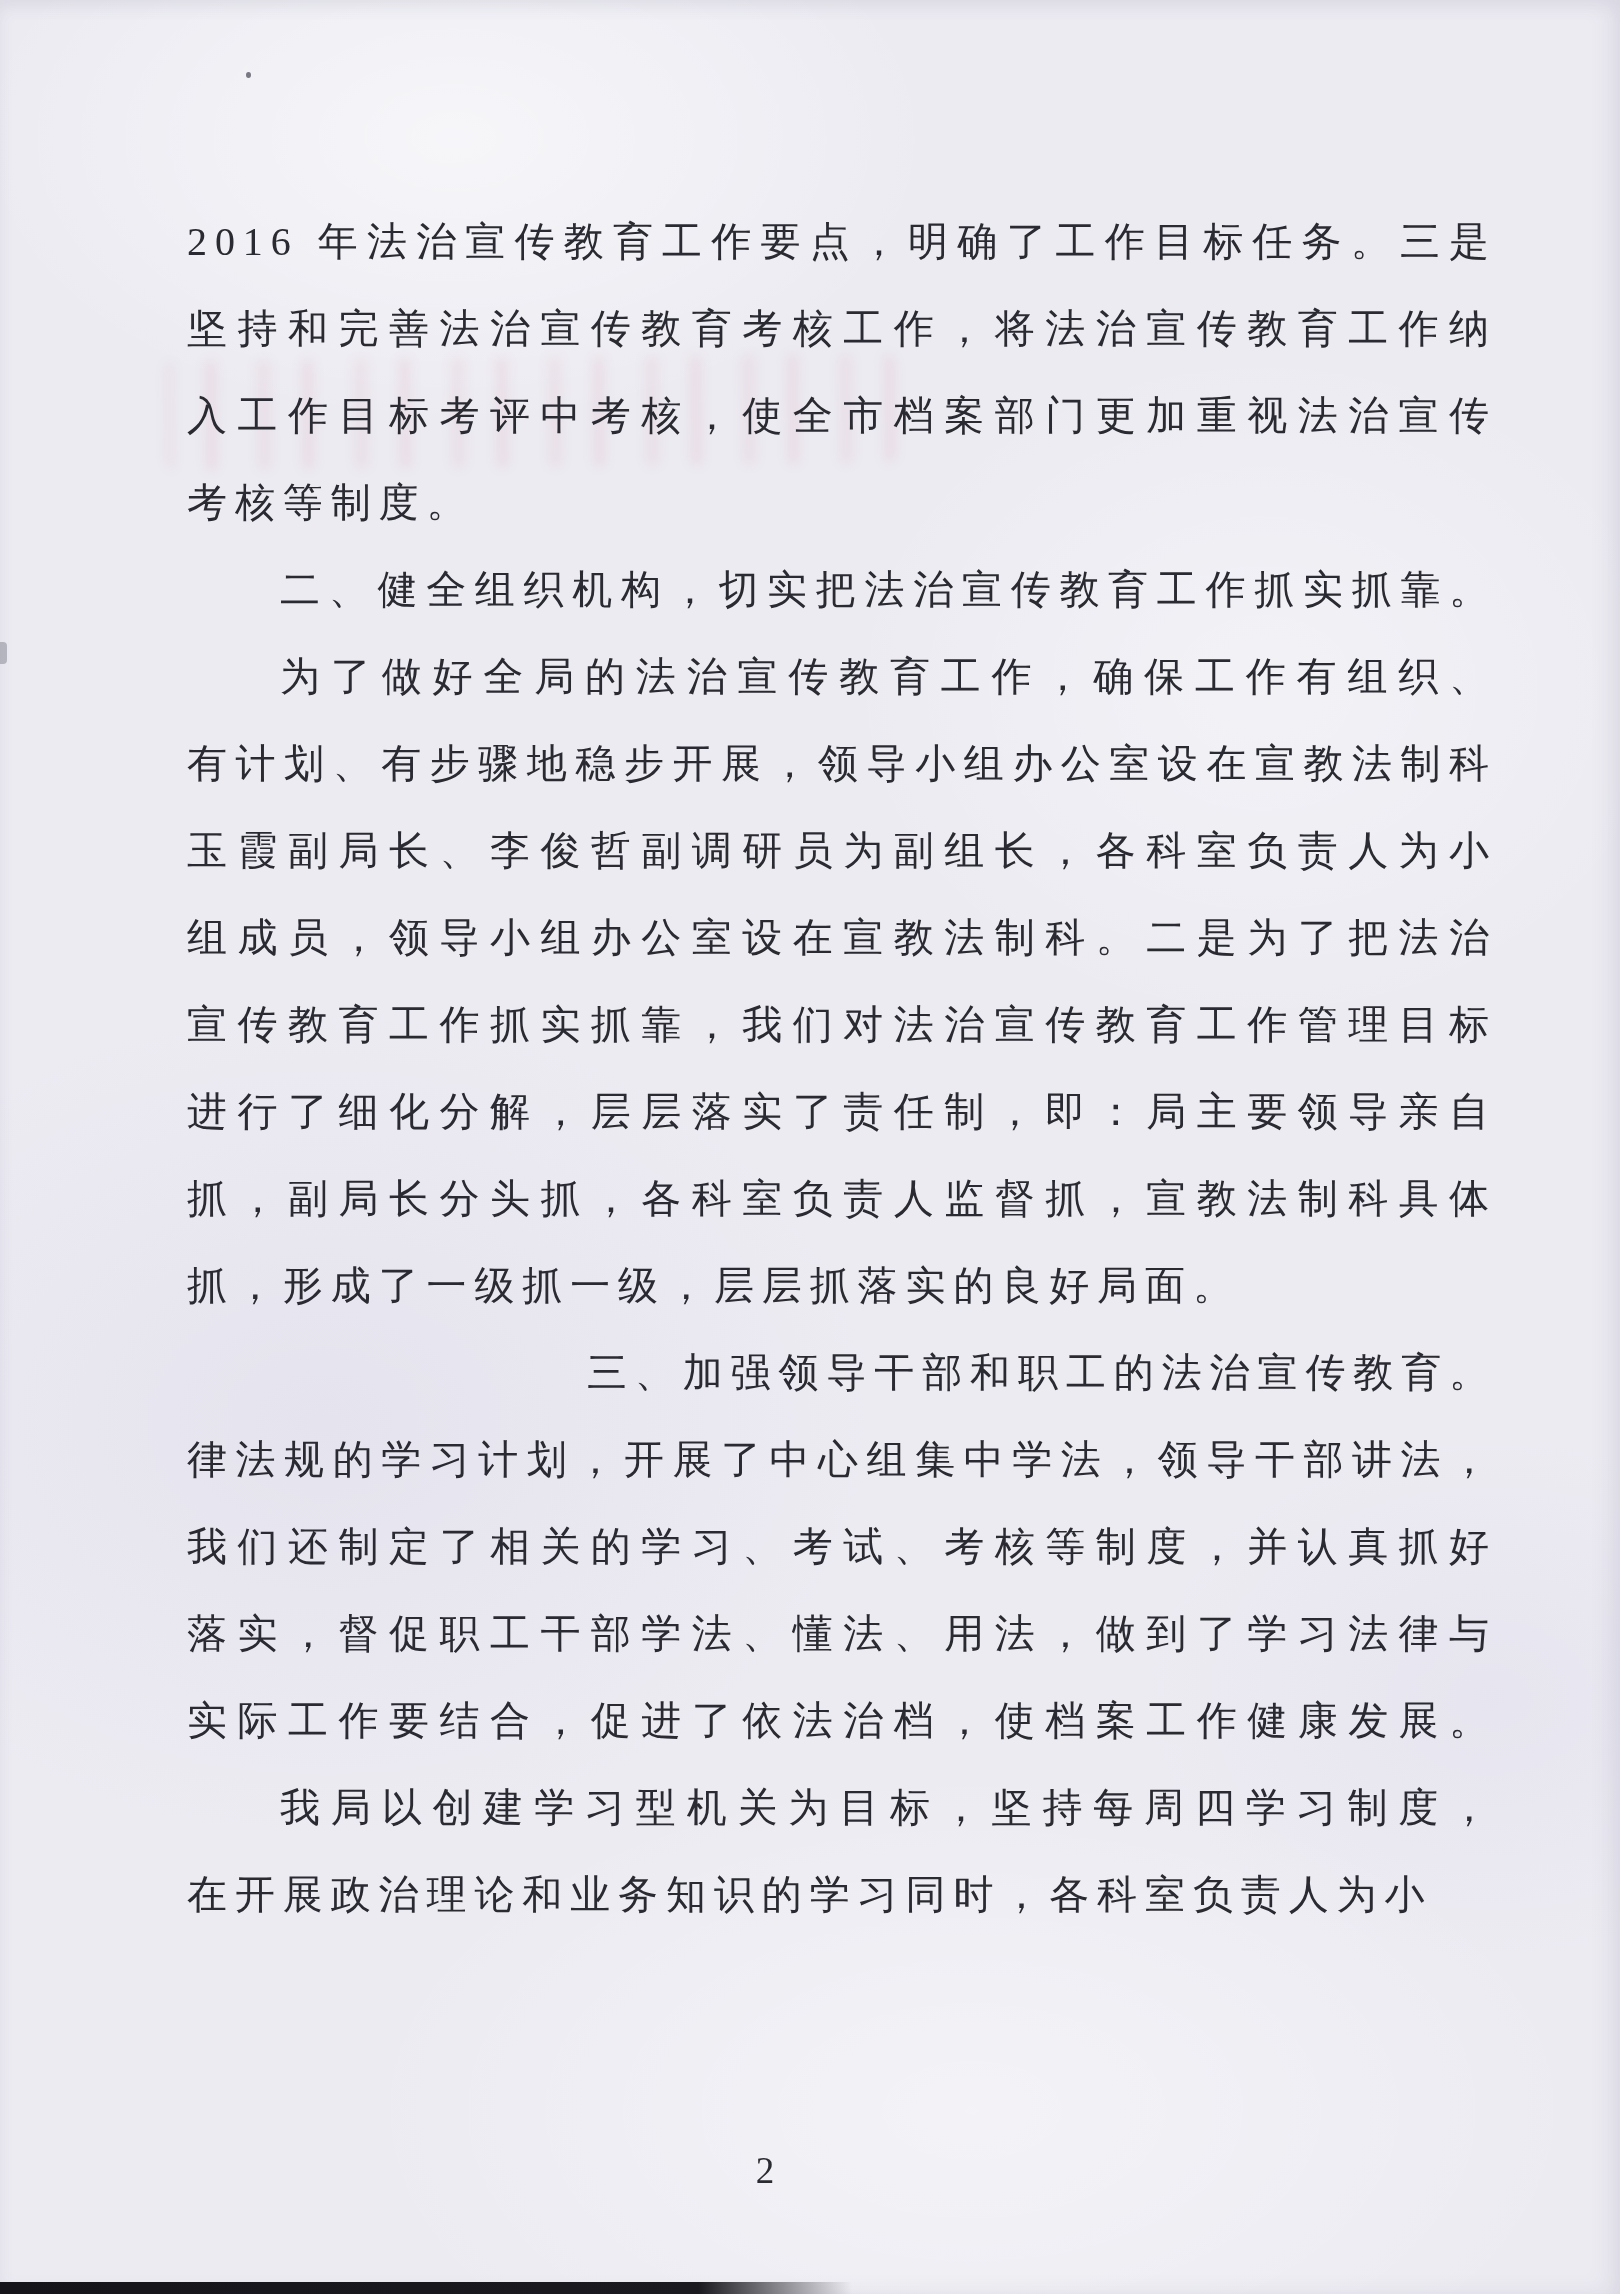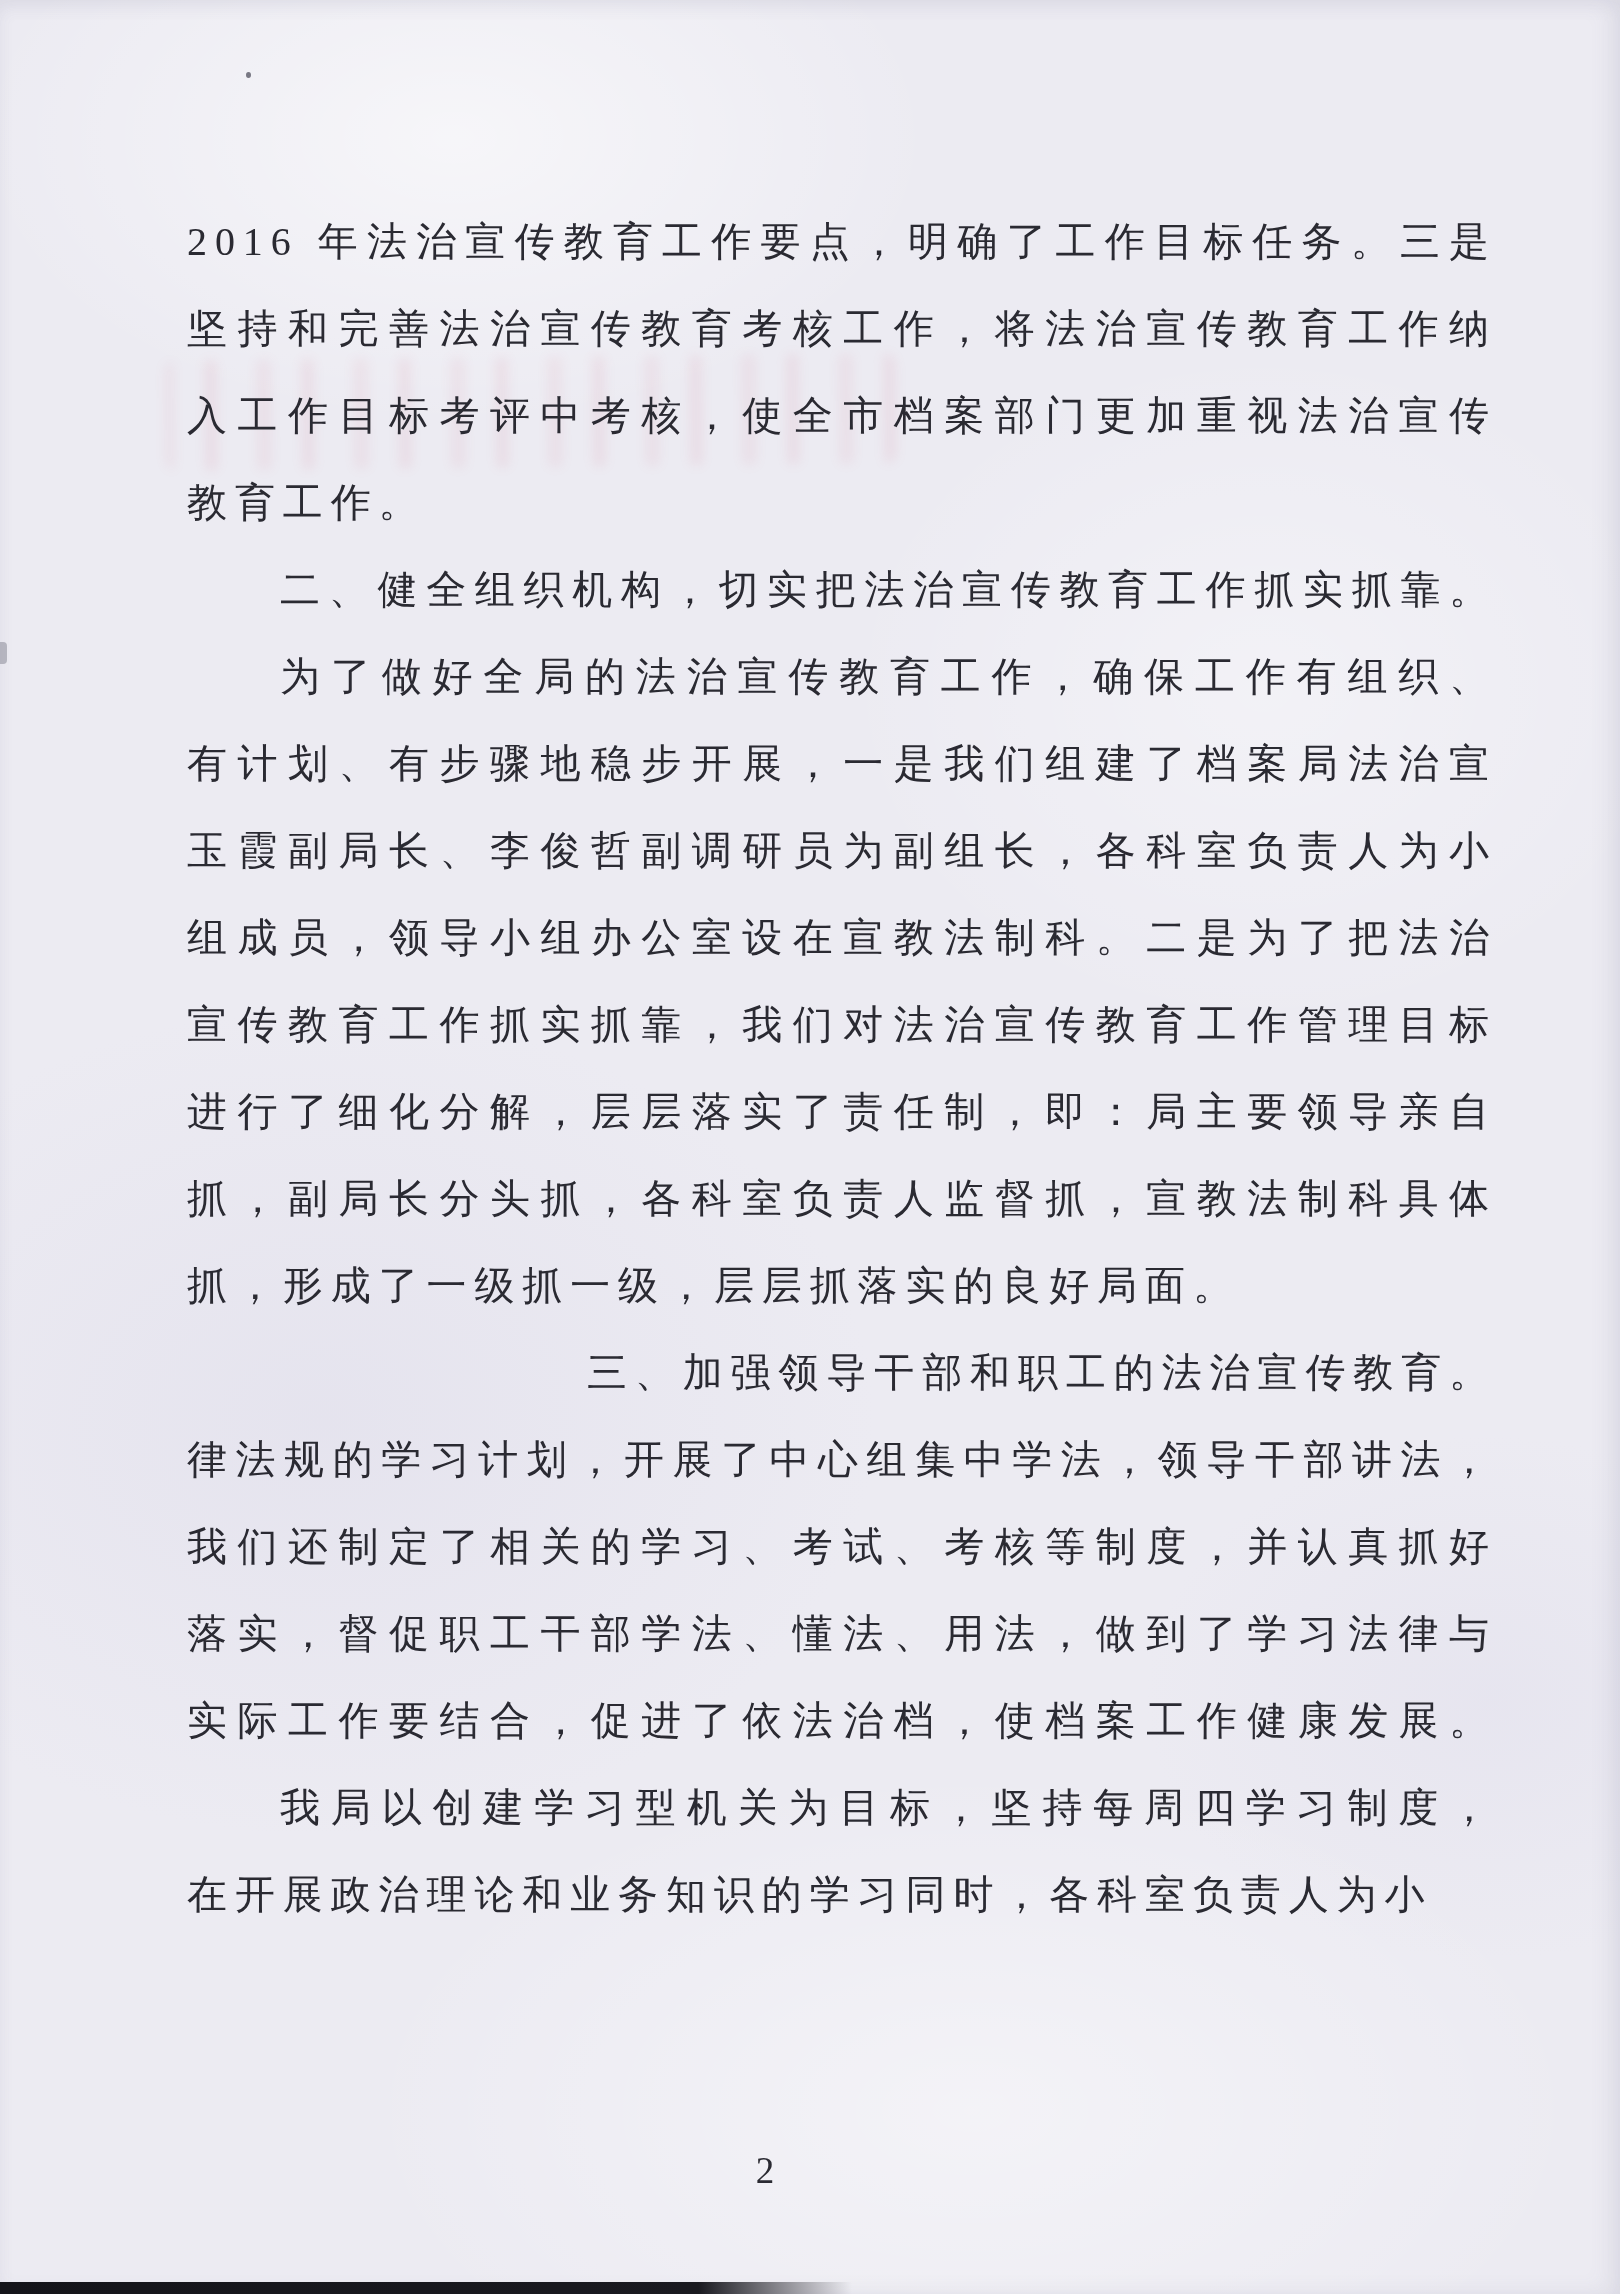--- a/index.html
+++ b/index.html
@@ -93,24 +93,24 @@
 <body>
 
 <div class="page">
   <div class="watermark"></div>
   <div class="speck-a"></div>
   <div class="speck-b"></div>
   <div class="textblock">
       <div class="line fill">2016 年法治宣传教育工作要点，明确了工作目标任务。三是</div>
       <div class="line fill">坚持和完善法治宣传教育考核工作，将法治宣传教育工作纳</div>
       <div class="line fill">入工作目标考评中考核，使全市档案部门更加重视法治宣传</div>
-      <div class="line">教育工作。</div>
+      <div class="line">考核等制度。</div>
       <div class="line indent fill">二、健全组织机构，切实把法治宣传教育工作抓实抓靠。</div>
       <div class="line indent fill">为了做好全局的法治宣传教育工作，确保工作有组织、</div>
-      <div class="line fill">有计划、有步骤地稳步开展，一是我们组建了档案局法治宣</div>
+      <div class="line fill">有计划、有步骤地稳步开展，领导小组办公室设在宣教法制科</div>
       <div class="line fill">玉霞副局长、李俊哲副调研员为副组长，各科室负责人为小</div>
       <div class="line fill">组成员，领导小组办公室设在宣教法制科。二是为了把法治</div>
       <div class="line fill">宣传教育工作抓实抓靠，我们对法治宣传教育工作管理目标</div>
       <div class="line fill">进行了细化分解，层层落实了责任制，即：局主要领导亲自</div>
       <div class="line fill">抓，副局长分头抓，各科室负责人监督抓，宣教法制科具体</div>
       <div class="line">抓，形成了一级抓一级，层层抓落实的良好局面。</div>
       <div class="line indent">三、加强领导干部和职工的法治宣传教育。</div>
       <div class="line fill">律法规的学习计划，开展了中心组集中学法，领导干部讲法，</div>
       <div class="line fill">我们还制定了相关的学习、考试、考核等制度，并认真抓好</div>
       <div class="line fill">落实，督促职工干部学法、懂法、用法，做到了学习法律与</div>

